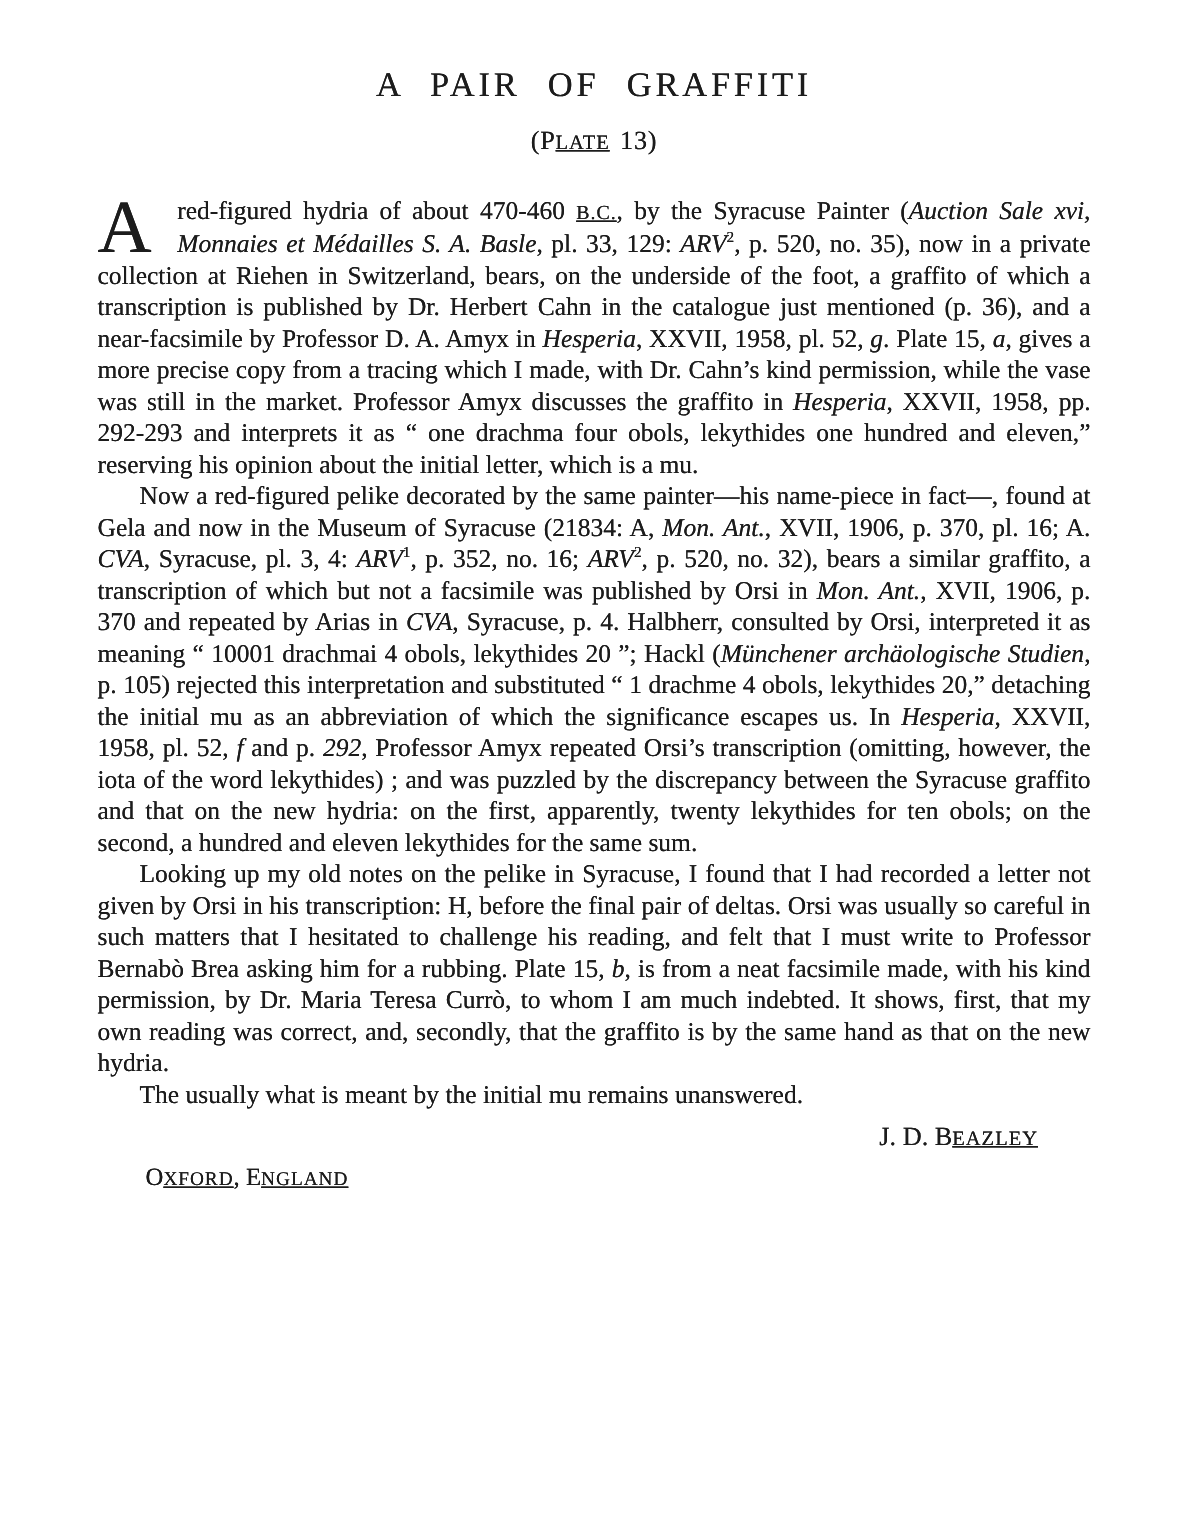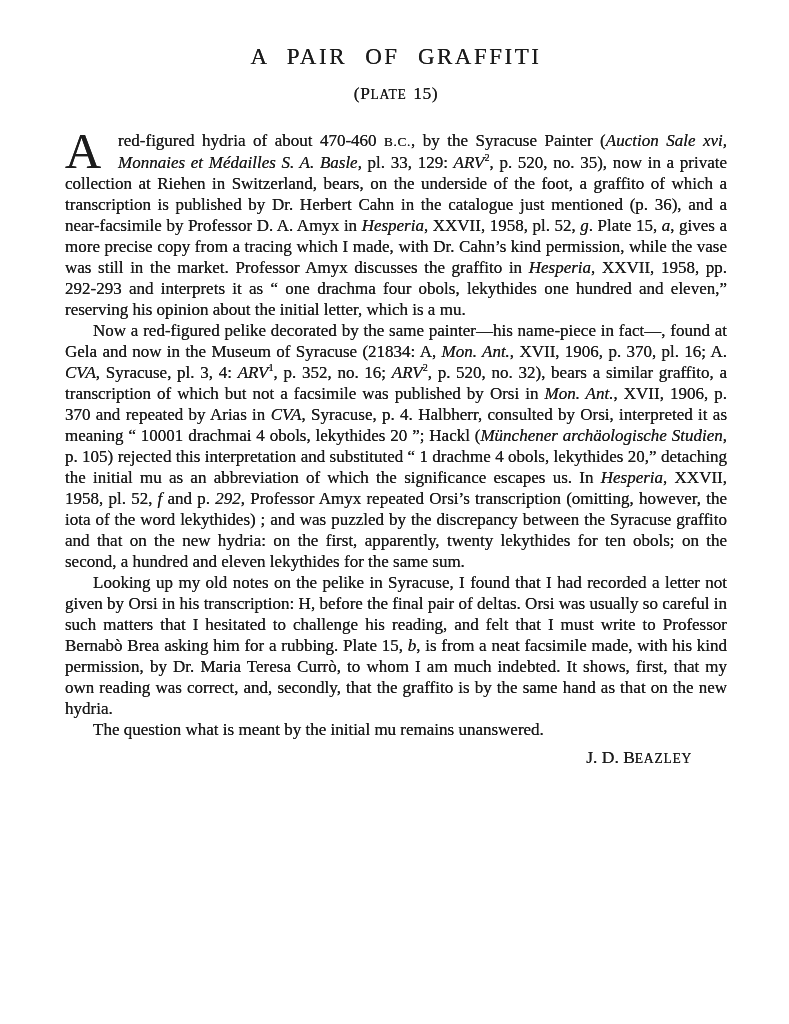--- a/index.html
+++ b/index.html
@@ -39,40 +39,41 @@
   }
   .para { margin: 0; }
   .para.indent { text-indent: 28px; }
   .dropcap {
     float: left;
     font-size: 50px;
     line-height: 40px;
     padding: 1px 17px 1px 0;
   }
   .rs-i  { font-style: italic; }
-  .rs-sc { text-transform: uppercase; font-size: 0.78em; letter-spacing: 0.05em; }
+  .rs-sc { text-transform: uppercase; font-size: 0.78em; letter-spacing: 0.05em; text-decoration: underline; }
   .rs-sup { vertical-align: super; font-size: 0.6em; line-height: 0; }
   .byline {
     text-align: right;
     margin: 7px 35px 0 0;
     font-size: 17.5px;
   }
   .place {
     margin: 7px 0 0 32px;
     font-size: 16.5px;
   }
 </style>
 </head>
 <body>
 
 <div class="page">
   <div class="article">
     <h1 class="title">A PAIR OF GRAFFITI</h1>
-    <div class="subtitle"><span>(P</span><span class="rs-sc">late</span><span> 15)</span></div>
+    <div class="subtitle"><span>(P</span><span class="rs-sc">late</span><span> 13)</span></div>
     <div class="bodytext">
         <p class="para"><span class="dropcap">A</span><span>red-figured hydria of about 470-460 </span><span class="rs-sc">b.c.</span><span>, by the Syracuse Painter (</span><span class="rs-i">Auction Sale xvi, Monnaies et Médailles S. A. Basle</span><span>, pl. 33, 129: </span><span class="rs-i">ARV</span><span class="rs-sup">2</span><span>, p. 520, no. 35), now in a private collection at Riehen in Switzerland, bears, on the underside of the foot, a graffito of which a transcription is published by Dr. Herbert Cahn in the catalogue just mentioned (p. 36), and a near-facsimile by Professor D. A. Amyx in </span><span class="rs-i">Hesperia</span><span>, XXVII, 1958, pl. 52, </span><span class="rs-i">g</span><span>. Plate 15, </span><span class="rs-i">a</span><span>, gives a more precise copy from a tracing which I made, with Dr. Cahn’s kind permission, while the vase was still in the market. Professor Amyx discusses the graffito in </span><span class="rs-i">Hesperia</span><span>, XXVII, 1958, pp. 292-293 and interprets it as “ one drachma four obols, lekythides one hundred and eleven,” reserving his opinion about the initial letter, which is a mu.</span></p>
         <p class="para indent"><span>Now a red-figured pelike decorated by the same painter—his name-piece in fact—, found at Gela and now in the Museum of Syracuse (21834: A, </span><span class="rs-i">Mon. Ant.</span><span>, XVII, 1906, p. 370, pl. 16; A. </span><span class="rs-i">CVA</span><span>, Syracuse, pl. 3, 4: </span><span class="rs-i">ARV</span><span class="rs-sup">1</span><span>, p. 352, no. 16; </span><span class="rs-i">ARV</span><span class="rs-sup">2</span><span>, p. 520, no. 32), bears a similar graffito, a transcription of which but not a facsimile was published by Orsi in </span><span class="rs-i">Mon. Ant.</span><span>, XVII, 1906, p. 370 and repeated by Arias in </span><span class="rs-i">CVA</span><span>, Syracuse, p. 4. Halbherr, consulted by Orsi, interpreted it as meaning “ 10001 drachmai 4 obols, lekythides 20 ”; Hackl (</span><span class="rs-i">Münchener archäologische Studien</span><span>, p. 105) rejected this interpretation and substituted “ 1 drachme 4 obols, lekythides 20,” detaching the initial mu as an abbreviation of which the significance escapes us. In </span><span class="rs-i">Hesperia</span><span>, XXVII, 1958, pl. 52, </span><span class="rs-i">f</span><span> and p. </span><span class="rs-i">292</span><span>, Professor Amyx repeated Orsi’s transcription (omitting, however, the iota of the word lekythides) ; and was puzzled by the discrepancy between the Syracuse graffito and that on the new hydria: on the first, apparently, twenty lekythides for ten obols; on the second, a hundred and eleven lekythides for the same sum.</span></p>
         <p class="para indent"><span>Looking up my old notes on the pelike in Syracuse, I found that I had recorded a letter not given by Orsi in his transcription: H, before the final pair of deltas. Orsi was usually so careful in such matters that I hesitated to challenge his reading, and felt that I must write to Professor Bernabò Brea asking him for a rubbing. Plate 15, </span><span class="rs-i">b</span><span>, is from a neat facsimile made, with his kind permission, by Dr. Maria Teresa Currò, to whom I am much indebted. It shows, first, that my own reading was correct, and, secondly, that the graffito is by the same hand as that on the new hydria.</span></p>
-        <p class="para indent"><span>The question what is meant by the initial mu remains unanswered.</span></p>
+        <p class="para indent"><span>The usually what is meant by the initial mu remains unanswered.</span></p>
       </div>
     <div class="byline"><span>J. D. B</span><span class="rs-sc">eazley</span></div>
+    <div class="place"><span>O</span><span class="rs-sc">xford</span><span>, E</span><span class="rs-sc">ngland</span></div>
   </div>
 </div>
 
 </body></html>

